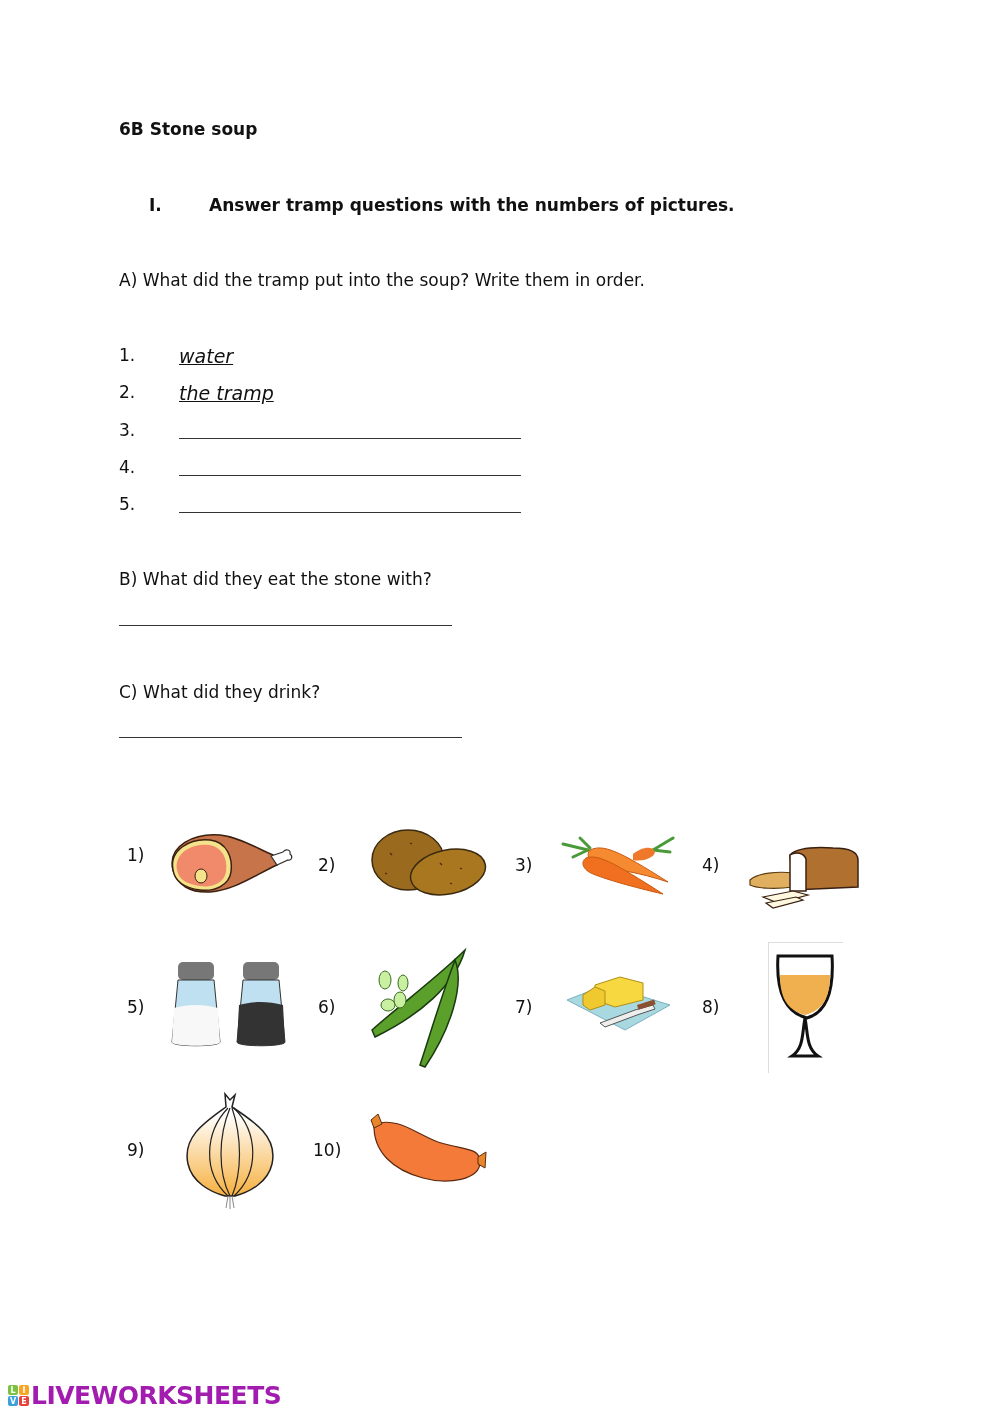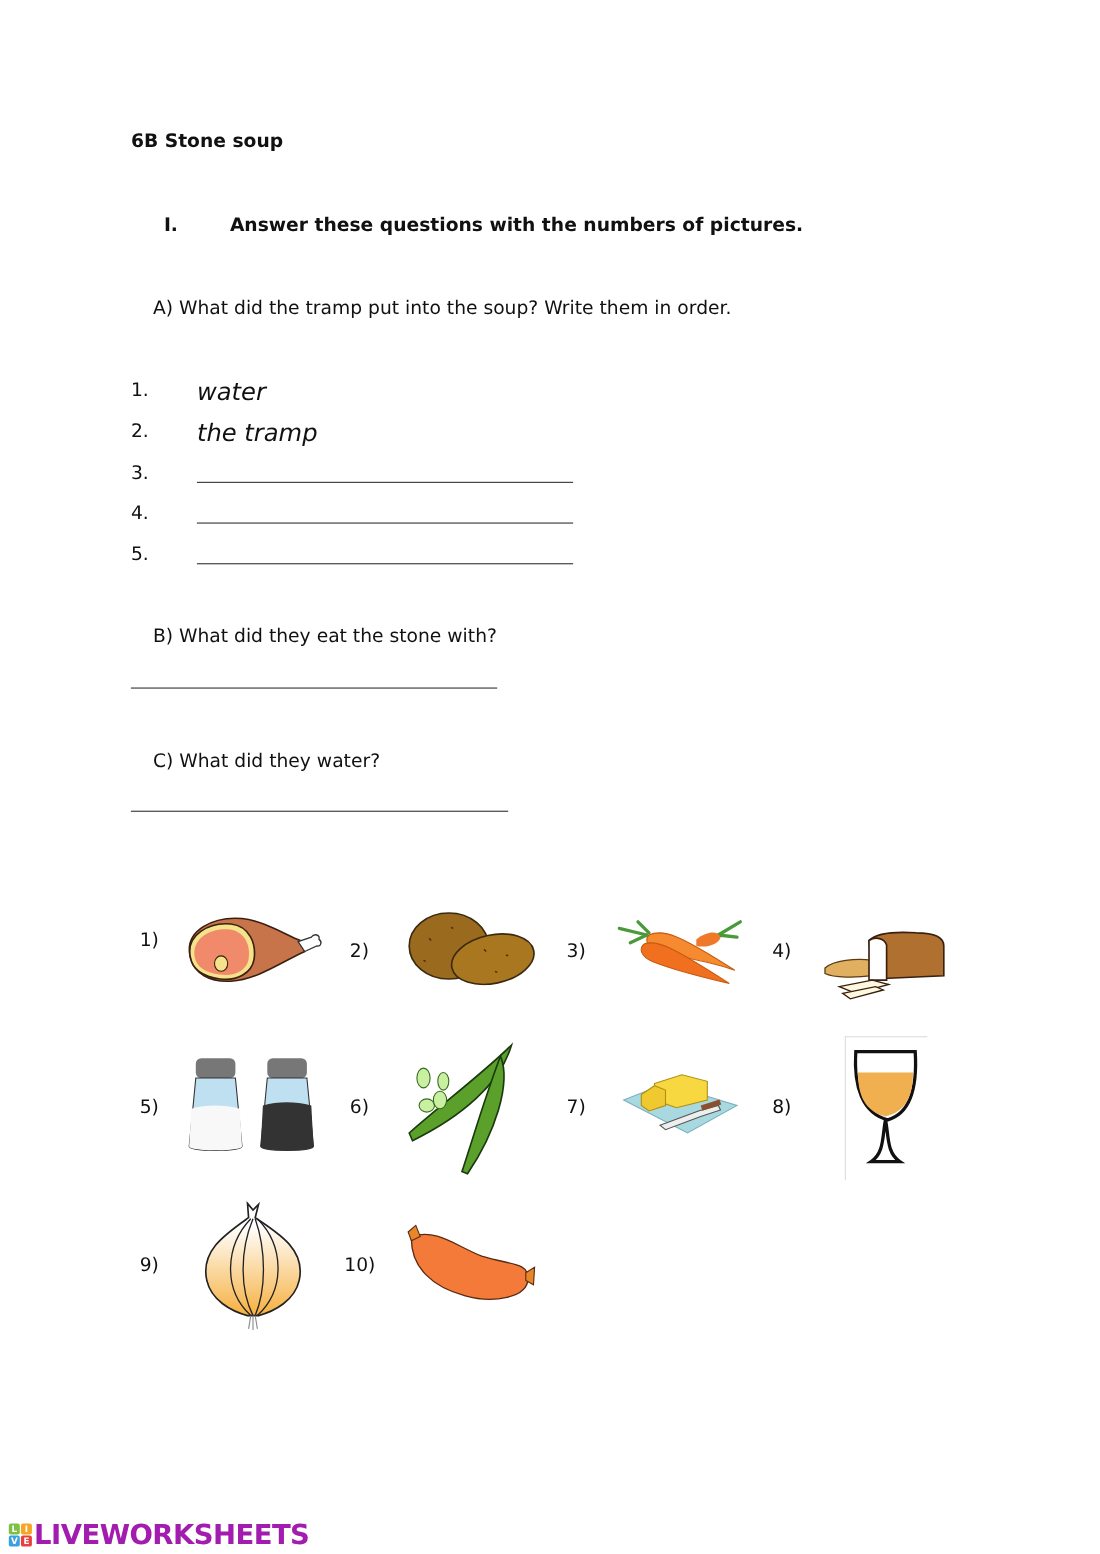--- a/index.html
+++ b/index.html
@@ -2,54 +2,54 @@
 <html><head>
 <meta charset="utf-8">
 <style>
   html, body { margin:0; padding:0; background:#fff; }
   body { width:1000px; height:1413px; position:relative; overflow:hidden;
          font-family:"DejaVu Sans", sans-serif; color:#111; }
   .abs { position:absolute; }
   .title { left:119px; top:119px; font-size:17px; font-weight:bold; }
   .sec-num { left:149px; top:195px; font-size:17px; font-weight:bold; }
   .sec-text { left:209px; top:195px; font-size:17px; font-weight:bold; }
-  .q { font-size:17px;margin-left:20px; }
+  .q { font-size:17px; }
   .num { font-size:17px; }
-  .ans { font-size:22px; font-style:italic; }
+  .ans { font-size:19px; font-style:italic; text-decoration:underline; }
   .line { border-bottom:1.5px solid #333; height:0; }
   .lbl { font-size:17px; }
   .logo { left:8px; top:1381px; display:flex; align-items:center; }
   .logo-grid { display:grid; grid-template-columns:10px 10px; grid-template-rows:10px 10px; gap:1px; margin-right:2px; }
   .logo-grid span { font-size:8px; font-weight:bold; color:#fff; display:flex; align-items:center; justify-content:center; border-radius:2px; }
   .logo-text { font-family:"DejaVu Sans", sans-serif; font-weight:bold; font-size:25px; color:#a21caf; letter-spacing:-0.5px; }
 </style>
 </head>
 <body>
 
 <div class="abs title">6B Stone soup</div>
 <div class="abs sec-num">I.</div>
-<div class="abs sec-text">Answer these questions with the numbers of pictures.</div>
+<div class="abs sec-text">Answer tramp questions with the numbers of pictures.</div>
 
 <div class="abs q" style="left:119px;top:270px;">A) What did the tramp put into the soup? Write them in order.</div>
 
 <div class="abs num" style="left:119px;top:345px;">1.</div>
 <div class="abs ans" style="left:179px;top:345px;">water</div>
 <div class="abs num" style="left:119px;top:382px;">2.</div>
 <div class="abs ans" style="left:179px;top:382px;">the tramp</div>
 <div class="abs num" style="left:119px;top:420px;">3.</div>
 <div class="abs line" style="left:179px;top:438px;width:342px;"></div>
 <div class="abs num" style="left:119px;top:457px;">4.</div>
 <div class="abs line" style="left:179px;top:475px;width:342px;"></div>
 <div class="abs num" style="left:119px;top:494px;">5.</div>
 <div class="abs line" style="left:179px;top:512px;width:342px;"></div>
 
 <div class="abs q" style="left:119px;top:569px;">B) What did they eat the stone with?</div>
 <div class="abs line" style="left:119px;top:625px;width:333px;"></div>
 
-<div class="abs q" style="left:119px;top:682px;">C) What did they water?</div>
+<div class="abs q" style="left:119px;top:682px;">C) What did they drink?</div>
 <div class="abs line" style="left:119px;top:737px;width:343px;"></div>
 
 <div class="abs lbl" style="left:127px;top:845px;">1)</div>
 <div class="abs lbl" style="left:318px;top:855px;">2)</div>
 <div class="abs lbl" style="left:515px;top:855px;">3)</div>
 <div class="abs lbl" style="left:702px;top:855px;">4)</div>
 <div class="abs lbl" style="left:127px;top:997px;">5)</div>
 <div class="abs lbl" style="left:318px;top:997px;">6)</div>
 <div class="abs lbl" style="left:515px;top:997px;">7)</div>
 <div class="abs lbl" style="left:702px;top:997px;">8)</div>

